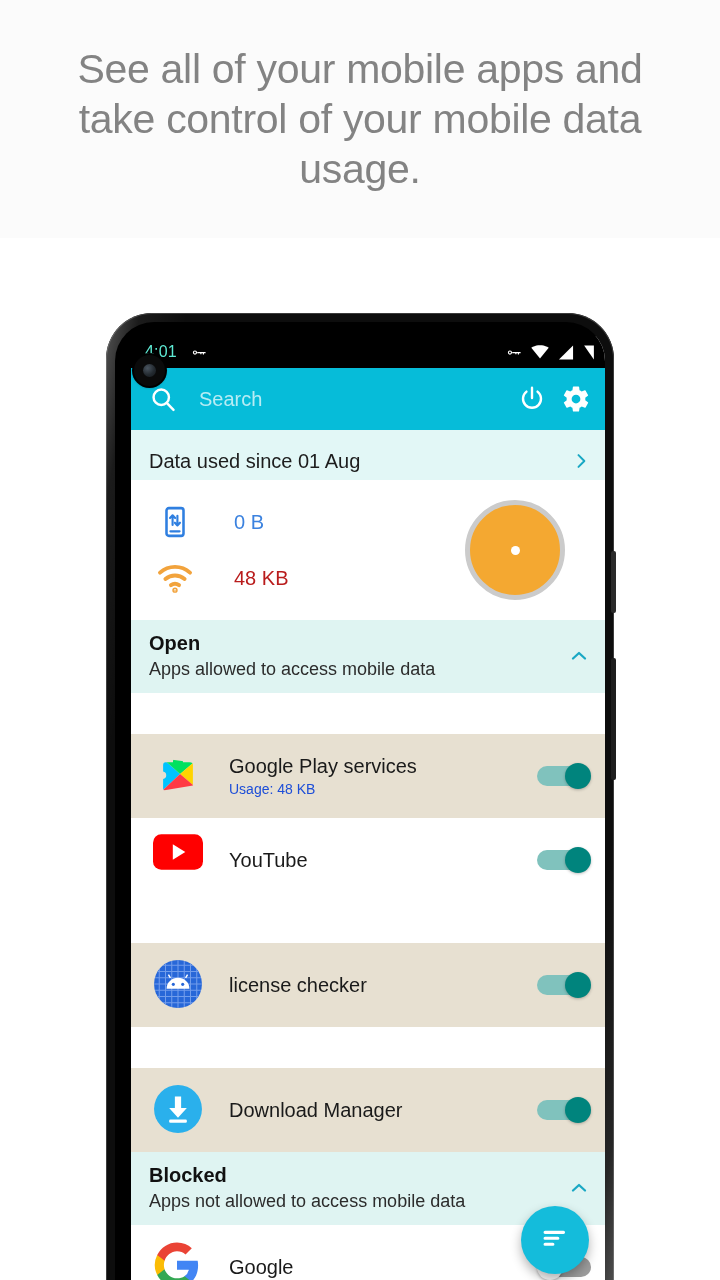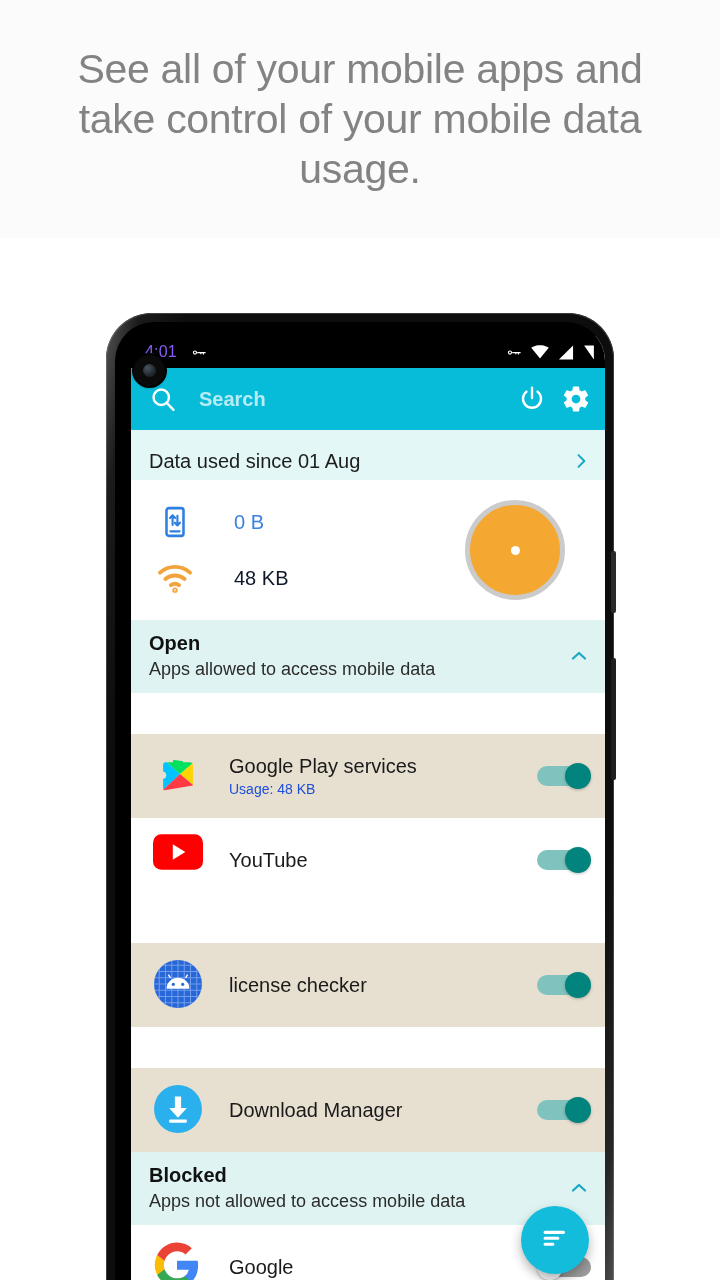--- a/index.html
+++ b/index.html
@@ -57,21 +57,21 @@
 
   
   .screen {
     position: absolute; left: 16px; top: 14px;
     width: 476px; height: 960px;
     background: #ffffff; overflow: hidden;
   }
 
   
   .statusbar {
-    height: 32px; background: #000; color: #8b5cf6;
+    height: 32px; background: #000; color: #5eead4;
     display: flex; align-items: center; padding: 0 12px 0 14px;
     font-size: 15px; position: relative;
   }
   .sb-time { font-size: 16px; letter-spacing: .2px; }
   .sb-left-icons { margin-left: 13px; display: flex; align-items: center; }
   .sb-spacer { flex: 1; }
   .sb-right-icons { display: flex; align-items: center; gap: 9px; }
   .sb-icon svg { display: block; }
 
   .punch {
@@ -87,21 +87,21 @@
   }
 
   
   .appbar {
     height: 62px; background: #06bcd9;
     display: flex; align-items: center; padding: 0 16px 0 18px;
   }
   .search-icon { width: 28px; height: 28px; flex: 0 0 auto; }
   .search-ph {
     flex: 1; margin-left: 22px; color: #b7ecf4;
-    font-size: 20px; font-weight: 700;
+    font-size: 20px; font-weight: 400;
   }
   .appbar-btn { width: 30px; height: 30px; flex: 0 0 auto; margin-left: 14px; }
 
   
   .data-header {
     height: 50px; background: #e2f7f6;
     display: flex; align-items: center; padding: 12px 16px 0 18px;
   }
   .data-header-label { flex: 1; font-size: 20px; color: #1d1d1d; }
   .chev-right { width: 20px; height: 20px; }
@@ -109,21 +109,21 @@
   
   .usage {
     height: 140px; background: #fff; position: relative;
     display: flex; flex-direction: column; justify-content: center;
     padding-left: 22px;
   }
   .usage-row { display: flex; align-items: center; height: 56px; gap: 15px; }
   .usage-ico { width: 44px; display: flex; justify-content: center; }
   .usage-val { margin-left: 22px; font-size: 20px; }
   .usage-val.mobile { color: #3b82df; }
-  .usage-val.wifi { color: #0f172a; }
+  .usage-val.wifi { color: #b91c1c; }
   .pie {
     position: absolute; right: 42px; top: 50%; transform: translateY(-50%);
     width: 100px; height: 100px; border-radius: 50%;
     background: #f4a831; border: 5px solid #cbcbcb;
   }
   .pie::after {
     content: ""; position: absolute; left: 50%; top: 50%;
     width: 9px; height: 9px; margin: -4.5px 0 0 -4.5px;
     border-radius: 50%; background: #fff;
   }

